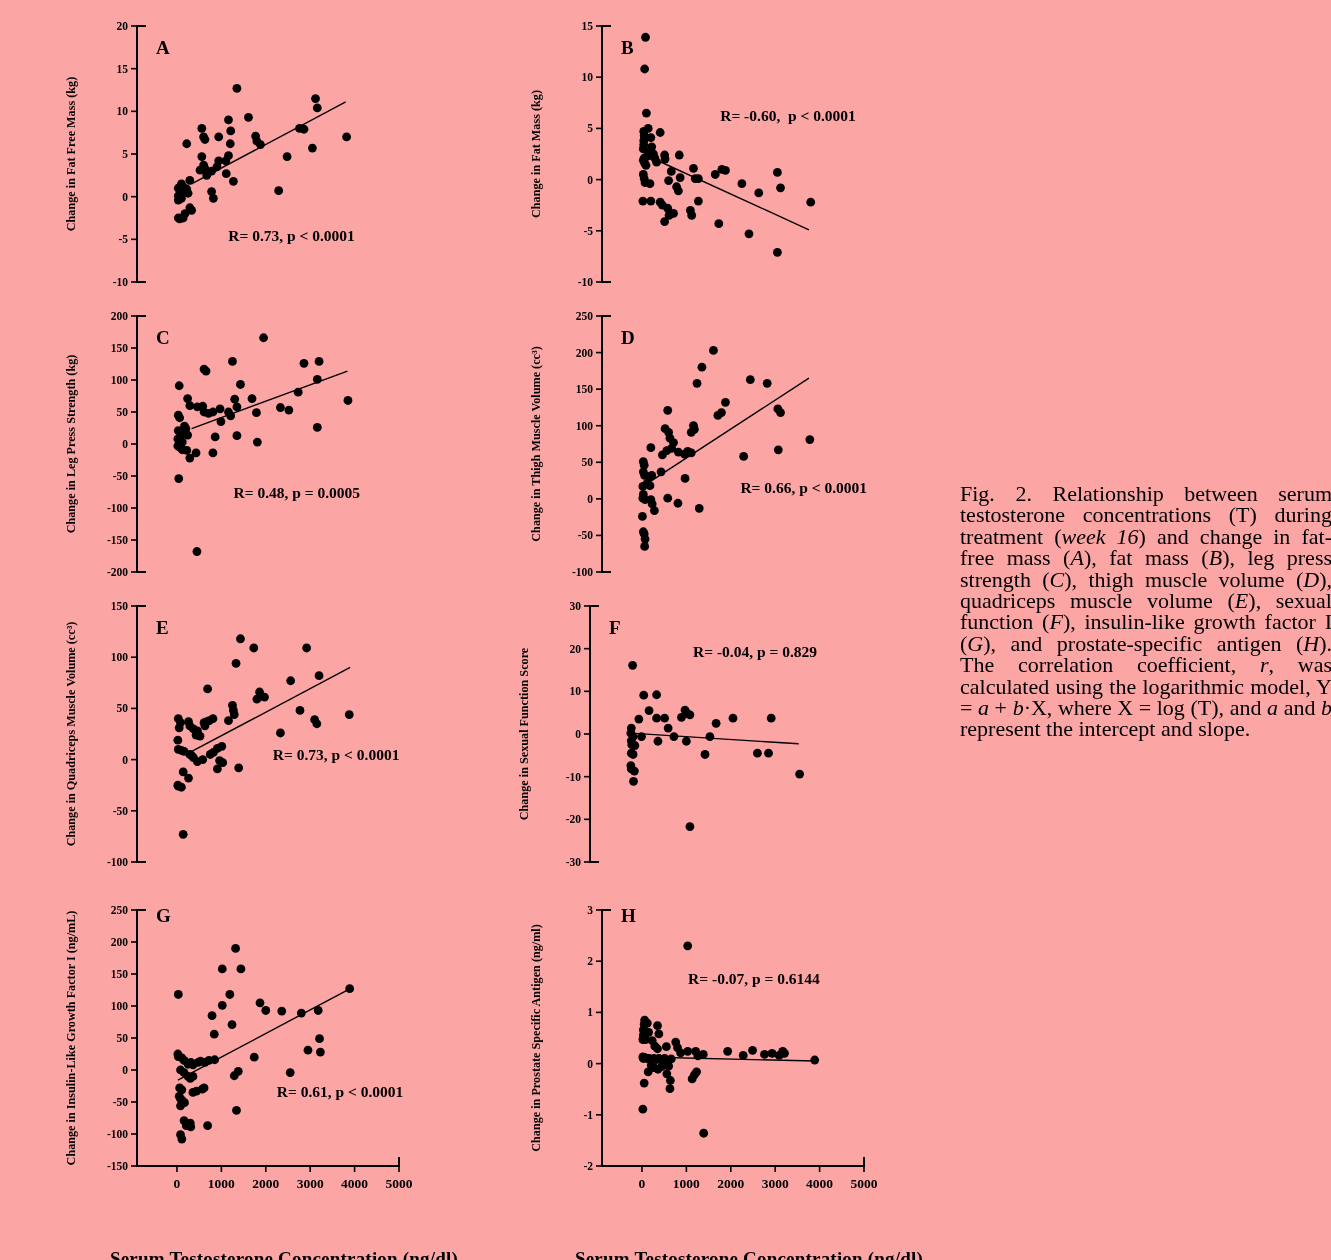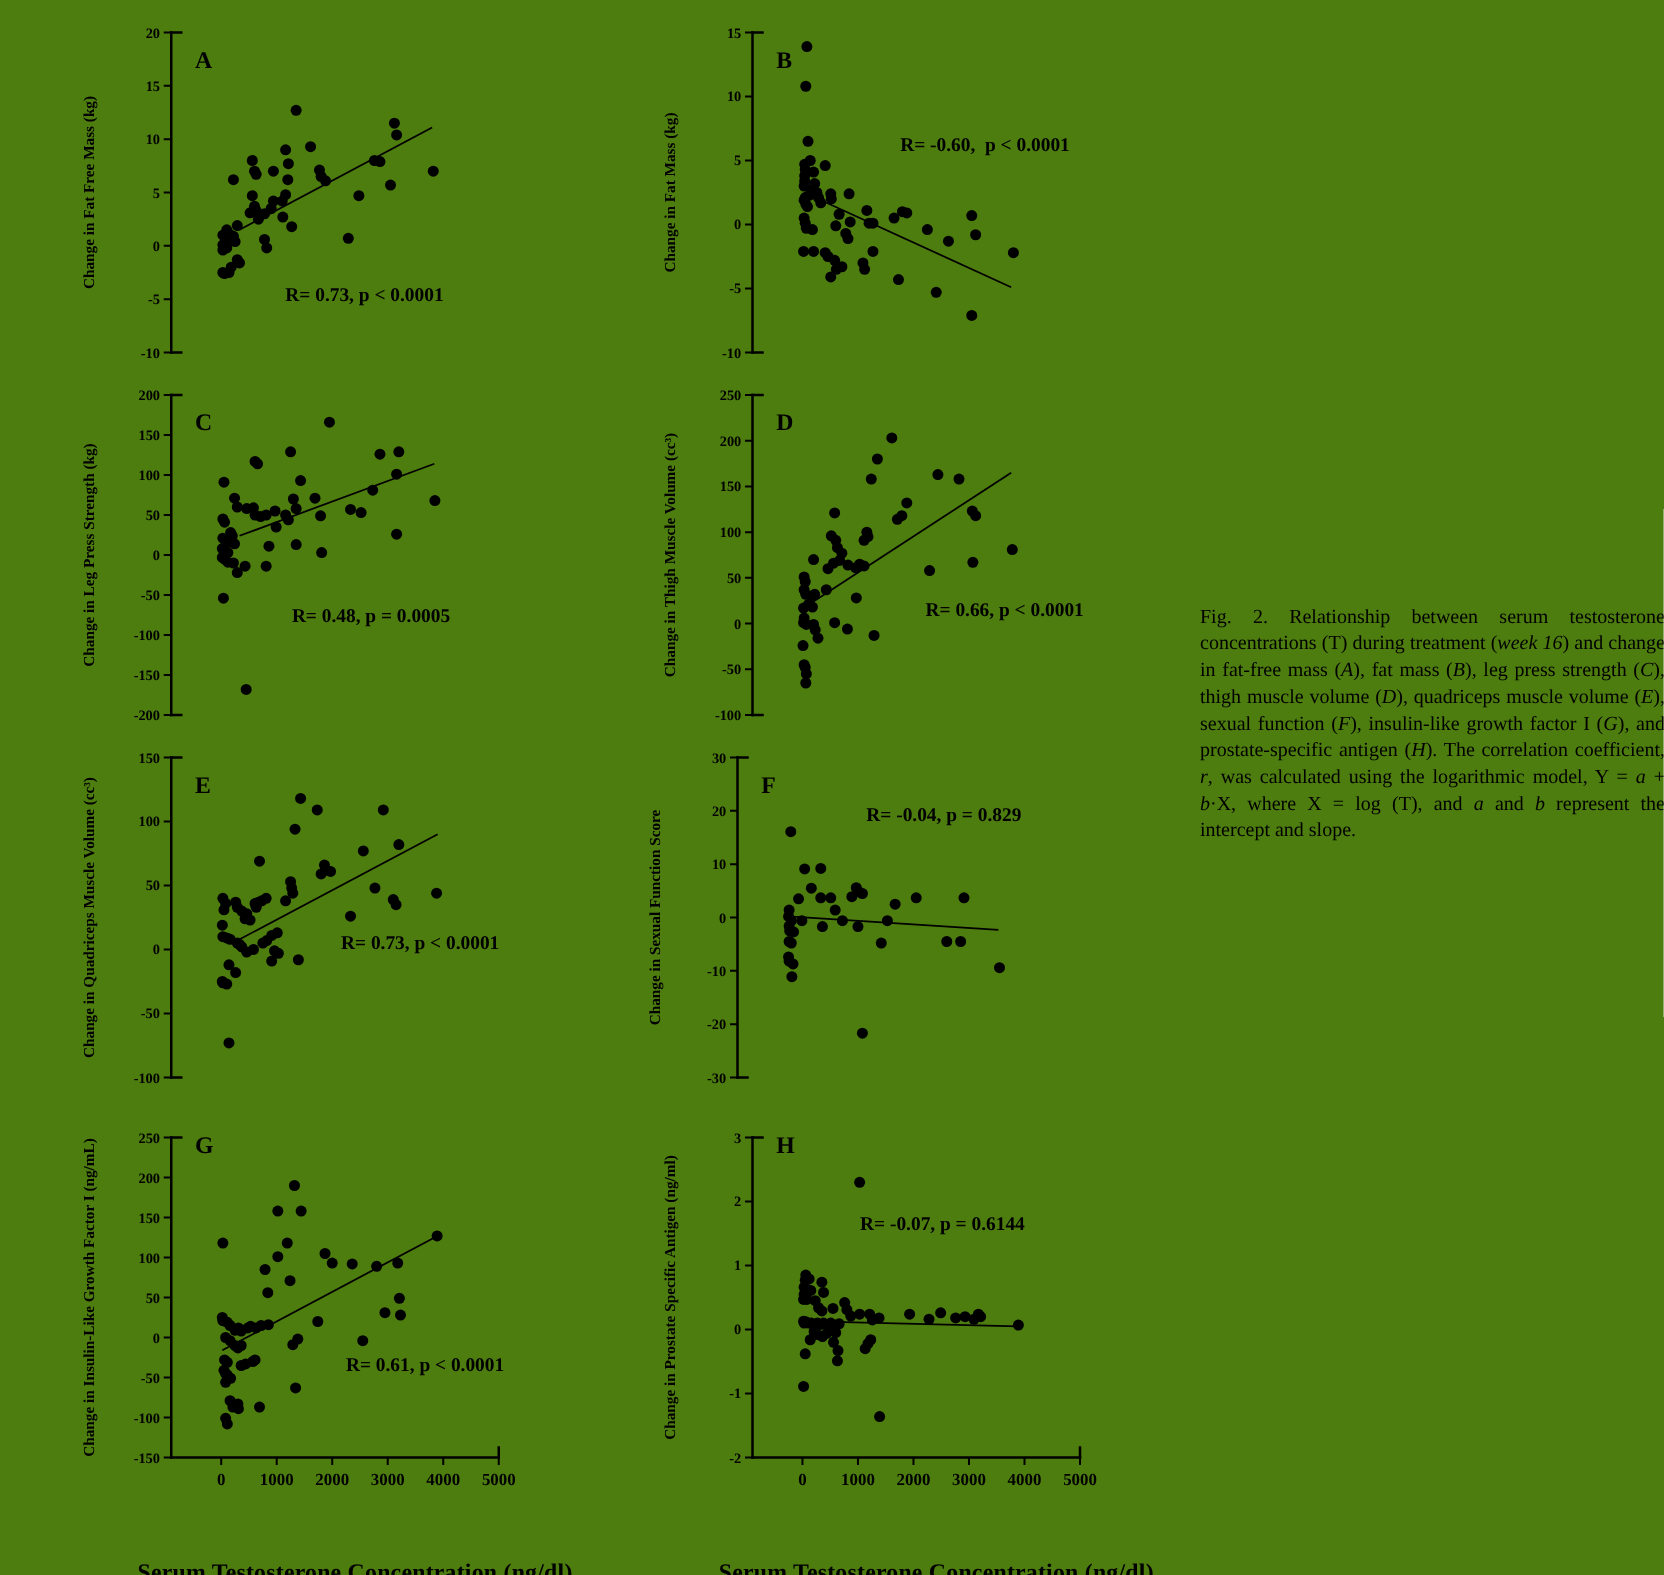--- a/index.html
+++ b/index.html
@@ -1,28 +1,28 @@
 <!DOCTYPE html>
 <html><head>
 <meta charset="utf-8">
 <style>
   html,body{margin:0;padding:0;background:#ffffff;}
-  .page{position:relative;width:1331px;height:1260px;background:#4d7c0f;overflow:hidden;
+  .page{position:relative;width:1331px;height:1260px;background:#fca5a5;overflow:hidden;
         font-family:"Liberation Serif",serif;color:#000;}
   .panel{position:absolute;}
   #panel-a{left:60px;top:10px;}  #panel-b{left:525px;top:10px;}
   #panel-c{left:60px;top:300px;} #panel-d{left:525px;top:300px;}
   #panel-e{left:60px;top:590px;} #panel-f{left:513px;top:590px;}
   #panel-g{left:60px;top:880px;} #panel-h{left:525px;top:880px;}
   svg text{font-family:"Liberation Serif",serif;font-weight:bold;fill:#000;}
   .xtitle{position:absolute;top:1248px;width:452px;text-align:center;
           font-size:19px;font-weight:bold;letter-spacing:.2px;}
   #xtitle-left{left:58px;} #xtitle-right{left:523px;}
   .caption{position:absolute;left:960px;top:483px;width:372px;
-           font-size:16px;line-height:21.4px;text-align:justify;}
+           font-size:22px;line-height:21.4px;text-align:justify;}
   .caption i{font-style:italic;}
 </style>
 </head>
 <body>
 
 <div class="page">
 
   <div class="panel" id="panel-a">
     <svg width="365" height="292">
         <line x1="77" y1="16" x2="77" y2="272" stroke="#000" stroke-width="2" stroke-linecap="square"></line>

